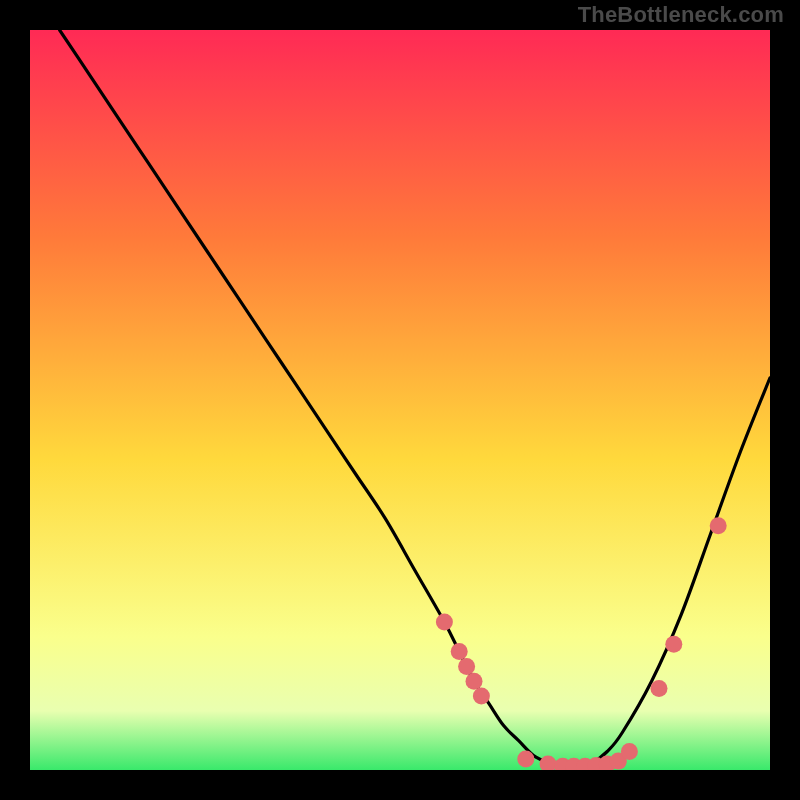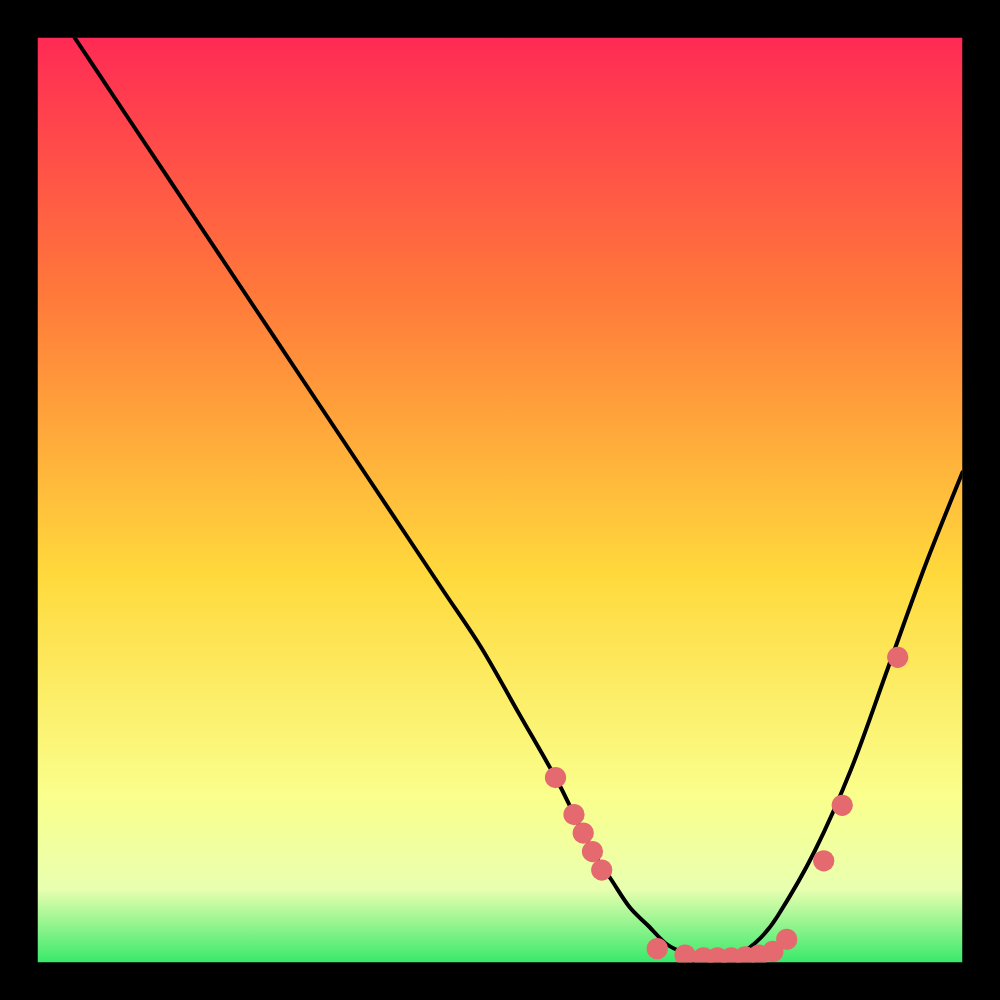--- a/index.html
+++ b/index.html
@@ -32,20 +32,21 @@
     top: 30px;
     width: 740px;
     height: 740px;
   }
   svg { display: block; }
 </style>
 </head>
 <body>
 
 <div class="frame">
+  <div class="watermark">TheBottleneck.com</div>
   <div class="plot-wrap">
     <svg id="plot-svg" width="740" height="740" viewBox="0 0 740 740" preserveAspectRatio="none">
       <defs>
         <linearGradient id="bg-grad" x1="0" y1="0" x2="0" y2="1">
           <stop id="g0" offset="0%" stop-color="#ff2a55"></stop>
           <stop id="g1" offset="28%" stop-color="#ff7a3a"></stop>
           <stop id="g2" offset="58%" stop-color="#ffd93c"></stop>
           <stop id="g3" offset="82%" stop-color="#faff8c"></stop>
           <stop id="g4" offset="92%" stop-color="#e9ffb0"></stop>
           <stop id="g5" offset="100%" stop-color="#39e96b"></stop>

